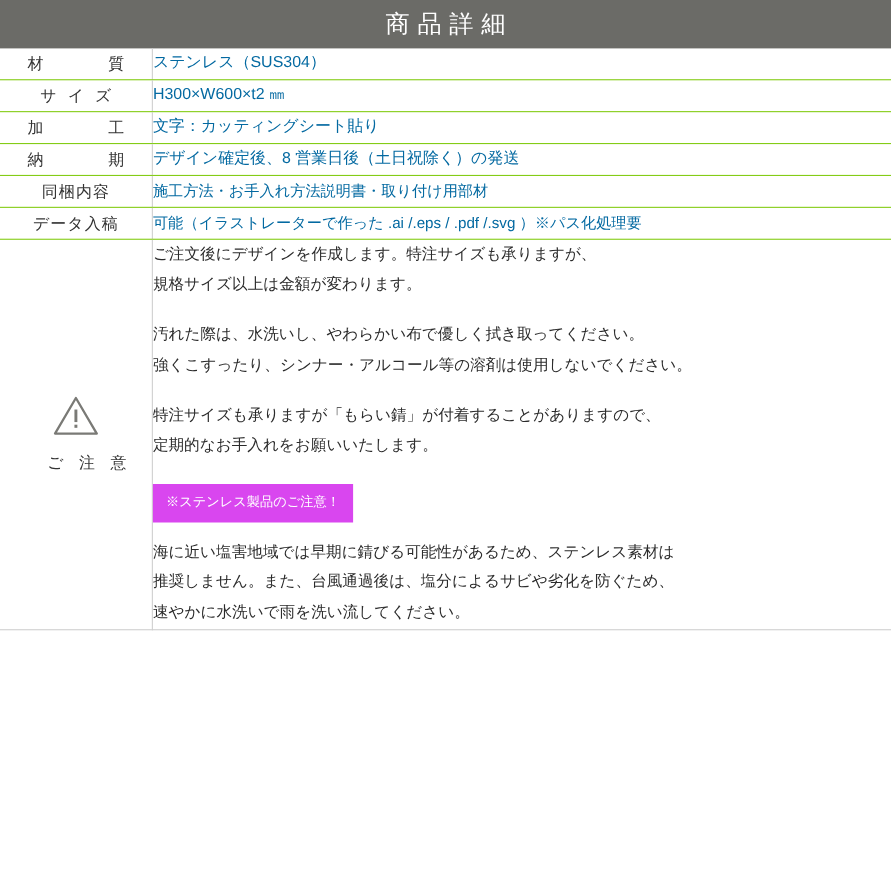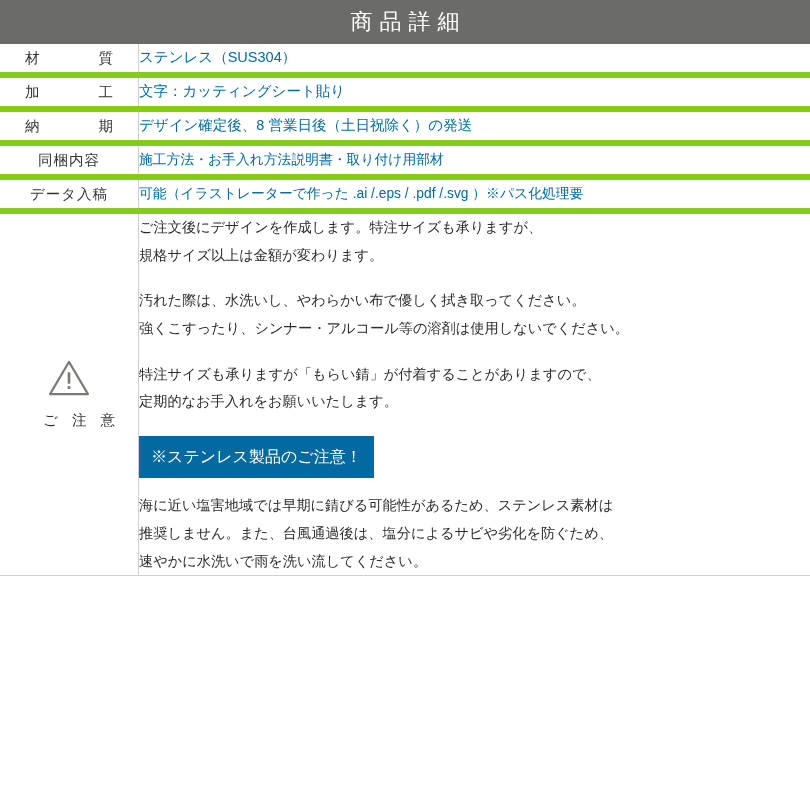--- a/index.html
+++ b/index.html
@@ -36,21 +36,21 @@
     font-weight: 500;
     text-indent: 7px;
   }
   
   .spec-table {
     width: 810px;
     border-collapse: collapse;
     table-layout: fixed;
   }
   .spec-table td {
-    border-bottom: 6px solid #84cc16;
+    border-bottom: 1px solid #84cc16;
     vertical-align: middle;
     padding: 0;
   }
   .label-cell {
     width: 138px;
     border-right: 1px solid #cfcfcf;
     text-align: center;
     font-size: 14.5px;
     color: #333;
     padding: 14px 4px;
@@ -104,23 +104,23 @@
     font-size: 14.2px;
     line-height: 1.95;
     color: #2b2b2b;
   }
   .notice-p {
     margin: 0 0 18px 0;
   }
   .notice-p:last-child { margin-bottom: 0; }
   .redbox {
     display: inline-block;
-    background: #0369a1;
+    background: #d946ef;
     color: #ffffff;
-    font-size: 16px;
+    font-size: 12px;
     padding: 5px 12px 6px 12px;
     margin: 2px 0 14px 0;
     font-weight: 500;
   }
   .nowrapline { display: block; }
 </style>
 </head>
 <body>
 
 <div class="page">
@@ -129,20 +129,26 @@
     <div class="header-title">商品詳細</div>
   </div>
 
   <table class="spec-table">
     <tbody>
       <tr class="row-material">
         <td class="label-cell">
           <span class="sp2">材　　質</span>
         </td>
         <td class="value-cell">ステンレス（SUS304）</td>
+      </tr>
+      <tr class="row-size">
+        <td class="label-cell">
+          <span class="sp1">サ イ ズ</span>
+        </td>
+        <td class="value-cell">H300×W600×t2 ㎜</td>
       </tr>
       <tr class="row-process">
         <td class="label-cell">
           <span class="sp2">加　　工</span>
         </td>
         <td class="value-cell">文字：カッティングシート貼り</td>
       </tr>
       <tr class="row-delivery">
         <td class="label-cell">
           <span class="sp2">納　　期</span>

